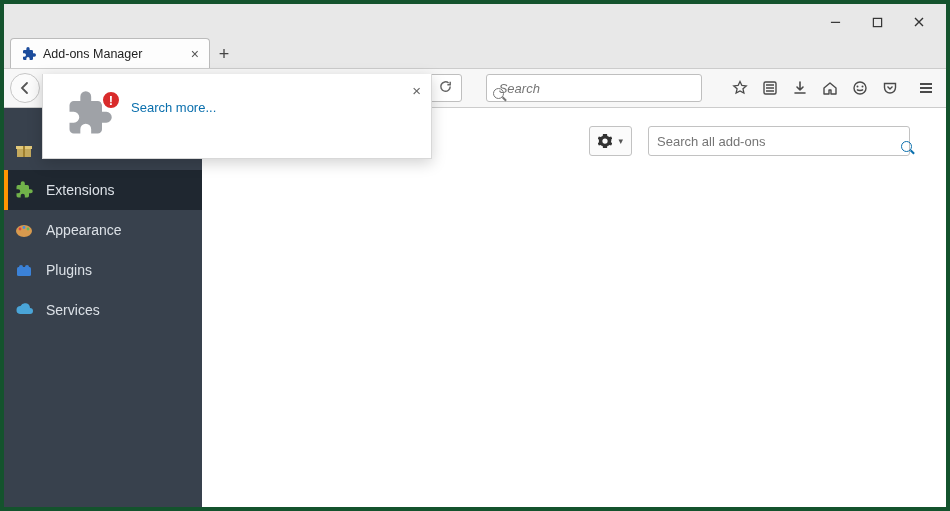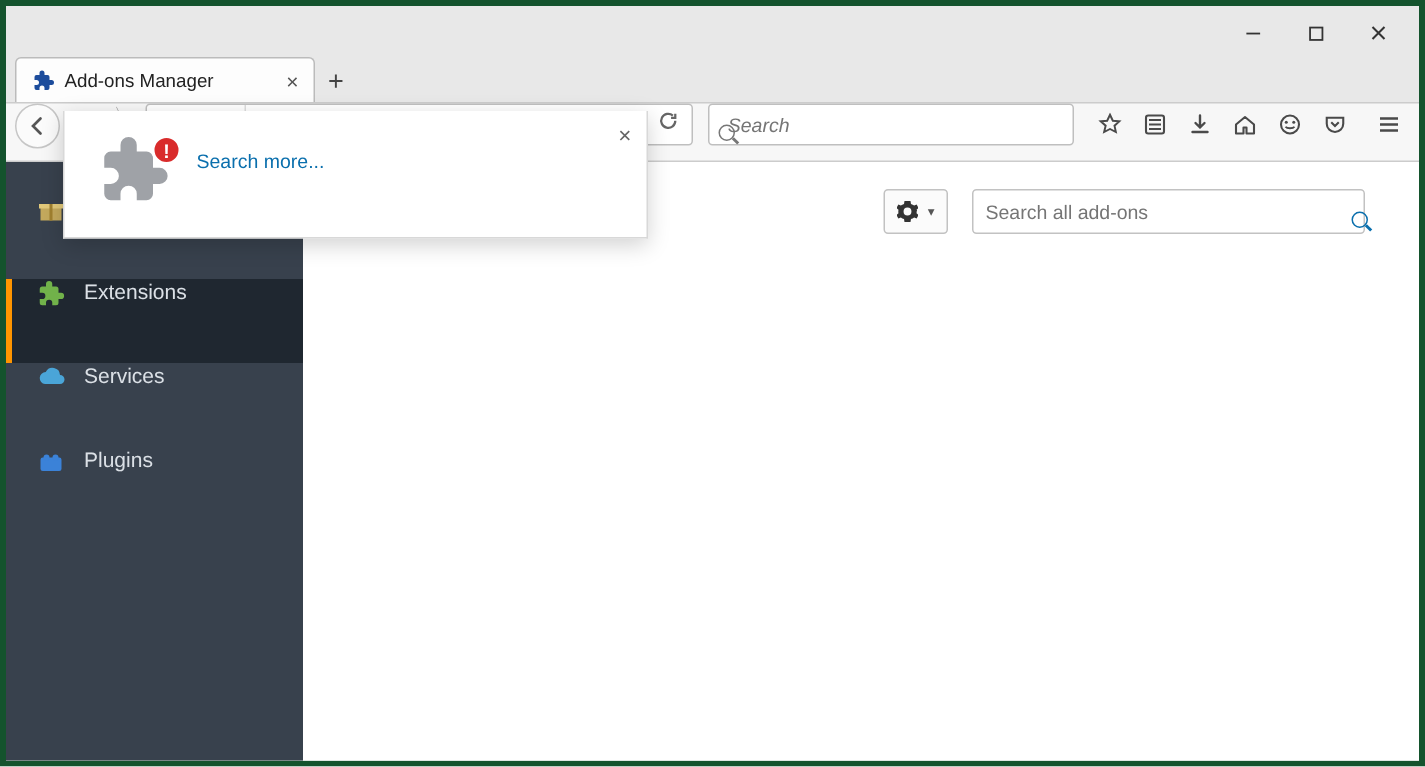--- a/index.html
+++ b/index.html
@@ -10,38 +10,38 @@
 .titlebar { height: 30px; background: #e8e8e8; display: flex; align-items: flex-end; justify-content: flex-end; padding-right: 6px; }
 .win-btn { width: 42px; height: 24px; display:flex; align-items:center; justify-content:center; font-size:13px; color:#333; }
 
 .tabstrip { height: 34px; background: #e8e8e8; display:flex; align-items:flex-end; padding-left: 6px; position:relative; }
 .tab { background:#fdfdfd; height: 30px; border:1px solid #bbb; border-bottom:none; border-radius:4px 4px 0 0; display:flex; align-items:center; gap:6px; padding:0 10px; min-width: 200px; position:relative;}
 .tab .favicon { width:16px; height:16px; color:#1c4c9c; }
 .tab .title { font-size:12.5px; color:#222; flex:1; }
 .tab .close { font-size:14px; color:#555; }
 .newtab { width:28px; height:28px; display:flex; align-items:center; justify-content:center; color:#444; font-size:18px;}
 
-.navbar { height: 40px; background:#f7f7f7; border-top:1px solid #ccc; border-bottom:1px solid #ccc; display:flex; align-items:flex-start; padding:0 6px; gap:2px; position:relative; z-index:5;}
+.navbar { height: 40px; background:#f7f7f7; border-top:1px solid #ccc; border-bottom:1px solid #ccc; display:flex; align-items:center; padding:0 6px; gap:16px; position:relative; z-index:5;}
 .nav-btn { width:28px; height:28px; display:flex; align-items:center; justify-content:center; color:#555; border-radius:3px;}
 .nav-btn svg, .tb-btn svg { width:16px; height:16px; }
 .urlbox { flex: 1.7; height:28px; border:1px solid #bfbfbf; border-radius:3px; background:#fff; display:flex; align-items:center; padding:0 4px; margin:0 4px;}
 .url-identity { display:flex; align-items:center; gap:4px; padding-right:6px; border-right:1px solid #ddd; height:100%;}
 .url-identity .fxicon { width:14px; height:14px; border-radius:50%; background:radial-gradient(circle at 40% 35%, #ffcf4a 0 40%, #ff9b00 42% 70%, #e2570e 72% 100%); }
 .url-identity span { font-size:12px; color:#e2570e; font-weight:500;}
 .url-chevron { color:#999; font-size:11px; padding:0 4px;}
 .urltext { font-size:13px; color:#666; flex:1; padding-left:4px;}
 .reload { color:#666; padding:0 4px;}
 .searchbox { flex:1.1; height:28px; border:1px solid #bfbfbf; border-radius:3px; background:#fff; display:flex; align-items:center; padding:0 6px; margin:0 4px;}
 .searchbox input { border:none; outline:none; font-size:13px; color:#555; width:100%; font-style:italic;}
 .toolbar-right { display:flex; gap:2px; padding-left:4px;}
 .tb-btn { width:28px; height:28px; display:flex; align-items:center; justify-content:center; color:#4a4a4a;}
 
 .content { flex:1; display:flex; position:relative; background:#fff;}
 .sidebar { width:198px; background:#38414d; display:flex; flex-direction:column; padding-top: 22px;}
-.side-item { height:56px; display:flex; gap:12px; padding-left:20px; color:#dbe0e6; font-size:14px; cursor:pointer;}
+.side-item { height:40px; display:flex; align-items:center; gap:12px; padding-left:10px; color:#dbe0e6; font-size:14px; cursor:pointer;}
 .side-item.active { background:#1f2730; position:relative;}
 .side-item.active::before { content:""; position:absolute; left:0; top:0; bottom:0; width:4px; background:#ff9500;}
 .side-icon { width:20px; height:20px; display:flex; align-items:center; justify-content:center;}
 
 .main { flex:1; background:#fff; position:relative; }
 .main-toolbar { position:absolute; top:18px; right:36px; display:flex; gap:16px; align-items:center;}
 .gear-btn { height:30px; border:1px solid #c2c2c2; border-radius:3px; display:flex; align-items:center; padding:0 8px; gap:6px; background:#fbfbfb; color:#333;}
 .addon-search { width:262px; height:30px; border:1px solid #c2c2c2; border-radius:3px; display:flex; align-items:center; padding:0 8px; background:#fff;}
 .addon-search input { flex:1; border:none; outline:none; font-size:13px; color:#8a8a8a;}
 .addon-search .sicon { color:#0a6fad;}
@@ -190,34 +190,45 @@
         <span class="side-icon">
             <svg viewBox="0 0 24 24" width="20" height="20" fill="#71b24a">
               <path d="M20 11h-2V8a2 2 0 0 0-2-2h-3V4a2.5 2.5 0 1 0-5 0v2H5a2 2 0 0 0-2 2v3h2a2.5 2.5 0 1 1 0 5H3v3a2 2 0 0 0 2 2h3v-2a2.5 2.5 0 1 1 5 0v2h3a2 2 0 0 0 2-2v-3h2a2.5 2.5 0 1 0 0-5z"></path>
             </svg>
           </span>
         <span>Extensions</span>
       </div>
       <div class="side-item">
         <span class="side-icon">
             <svg viewBox="0 0 20 20" width="20" height="20">
-              <path d="M6 14a4 4 0 0 1 .5-7.97A5 5 0 0 1 16 8a3 3 0 0 1 0 6z" fill="#4aa5d8"></path>
-            </svg>
-          </span>
-        <span>Services</span>
+              <ellipse cx="10" cy="11" rx="8" ry="6" fill="#d89a4e"></ellipse>
+              <circle cx="6" cy="9" r="1.4" fill="#d44"></circle>
+              <circle cx="10" cy="7.5" r="1.4" fill="#4a90d9"></circle>
+              <circle cx="14" cy="9" r="1.4" fill="#5fb85f"></circle>
+            </svg>
+          </span>
+        <span>Appearance</span>
       </div>
       <div class="side-item">
         <span class="side-icon">
             <svg viewBox="0 0 20 20" width="20" height="20">
               <rect x="3" y="7" width="14" height="9" rx="1.5" fill="#3b82d8"></rect>
               <circle cx="7" cy="7" r="2" fill="#3b82d8"></circle>
               <circle cx="13" cy="7" r="2" fill="#3b82d8"></circle>
             </svg>
           </span>
         <span>Plugins</span>
+      </div>
+      <div class="side-item">
+        <span class="side-icon">
+            <svg viewBox="0 0 20 20" width="20" height="20">
+              <path d="M6 14a4 4 0 0 1 .5-7.97A5 5 0 0 1 16 8a3 3 0 0 1 0 6z" fill="#4aa5d8"></path>
+            </svg>
+          </span>
+        <span>Services</span>
       </div>
     </div>
 
     <div class="main">
       <div class="main-toolbar">
         <div class="gear-btn">
           <svg viewBox="0 0 16 16" width="14" height="14">
               <path fill="#333" d="M8 5a3 3 0 1 0 0 6 3 3 0 0 0 0-6zm7 3c0 .5-.05 1-.14 1.4l1.6 1.25-1.5 2.6-1.9-.7c-.7.6-1.5 1-2.4 1.25L10.3 16H5.7l-.36-2.2c-.9-.25-1.7-.65-2.4-1.25l-1.9.7-1.5-2.6L1.14 9.4A7 7 0 0 1 1 8c0-.5.05-1 .14-1.4L-.46 5.35l1.5-2.6 1.9.7c.7-.6 1.5-1 2.4-1.25L5.7 0h4.6l.36 2.2c.9.25 1.7.65 2.4 1.25l1.9-.7 1.5 2.6-1.6 1.25c.9.4.14.9.14 1.4z"></path>
             </svg>
           <span style="font-size:9px; color:#555;">▾</span>

